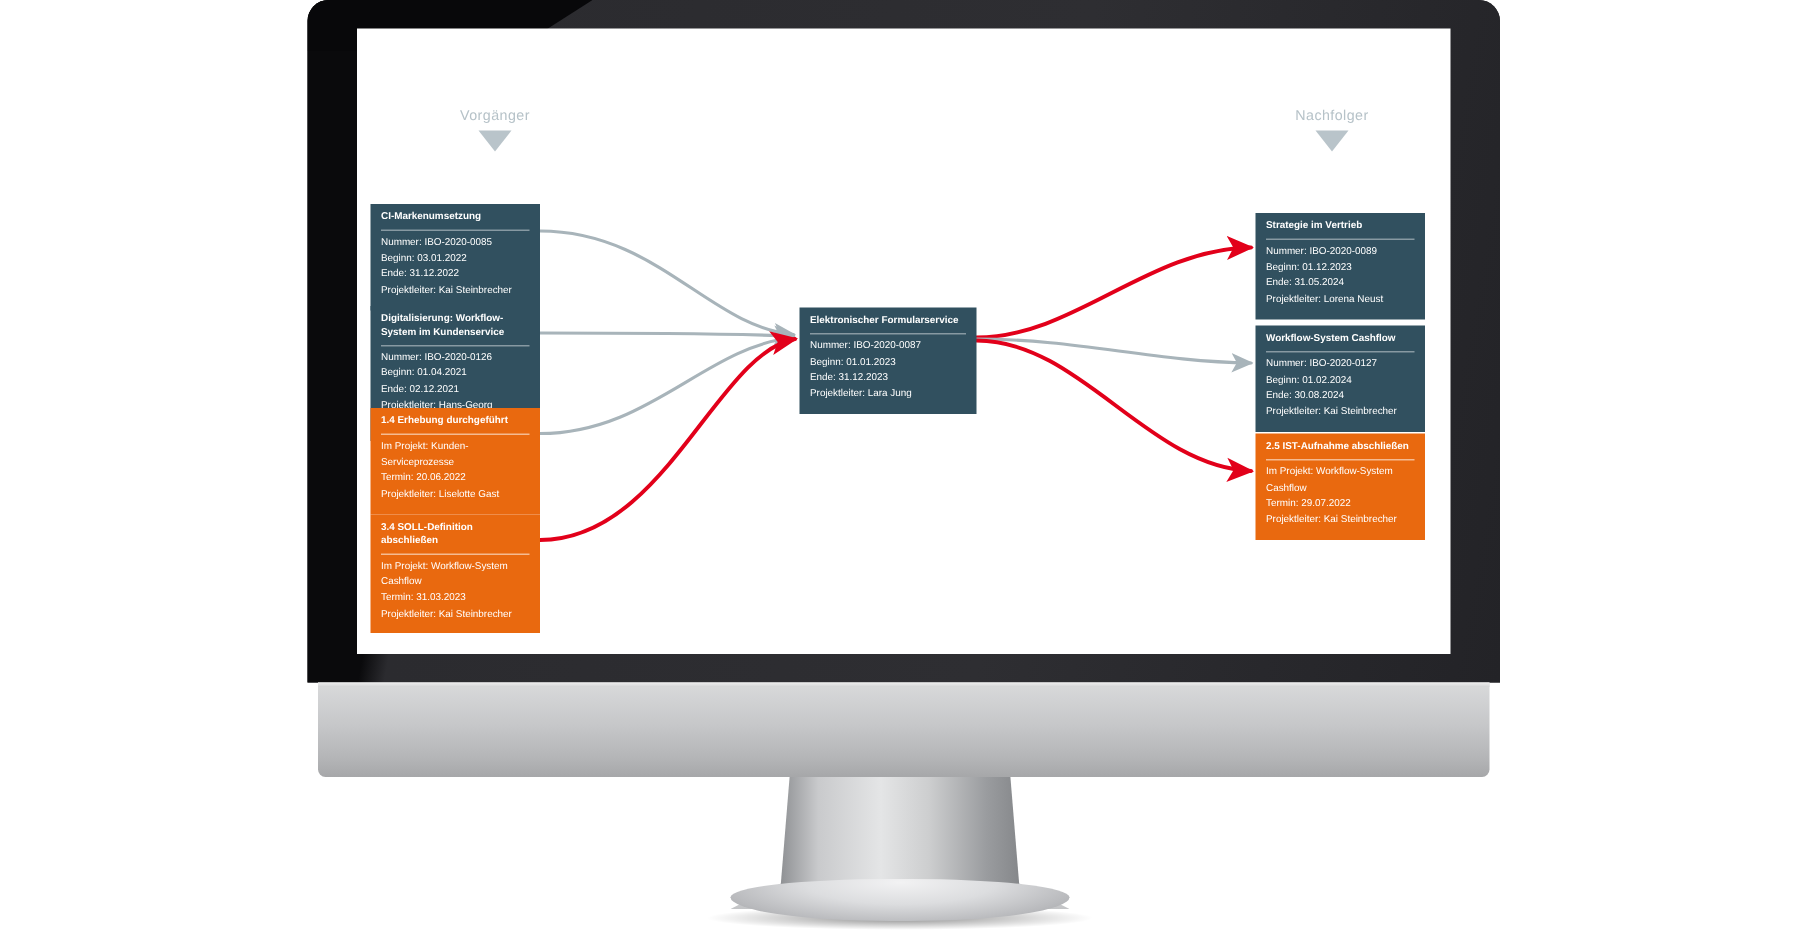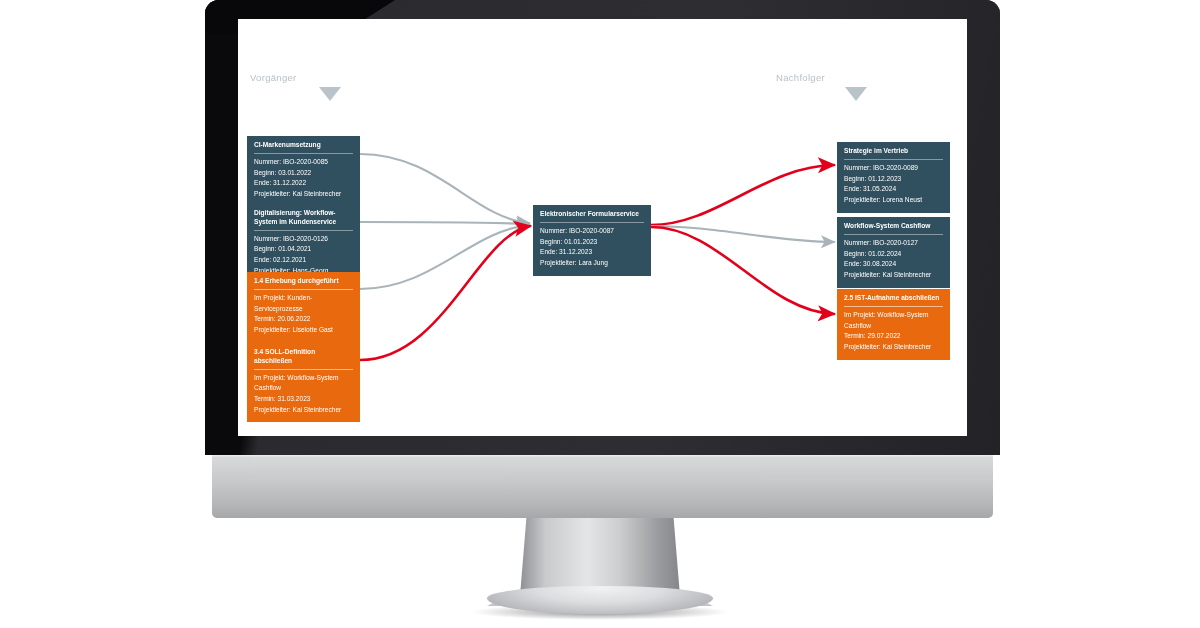--- a/index.html
+++ b/index.html
@@ -39,21 +39,21 @@
   .base-shadow{position:absolute;left:470px;top:604px;width:260px;height:16px;
         background:radial-gradient(ellipse at 50% 50%,rgba(0,0,0,.45) 0%,rgba(0,0,0,0) 70%);
         border-radius:50%;}
   .foot-label{position:absolute;left:570px;top:612px;width:60px;height:10px;
         color:#6d6f72;font-size:7px;text-align:center;letter-spacing:.5px;}
 
   
   #canvas{position:absolute;left:0;top:0;width:729px;height:417px;}
   svg.links{position:absolute;left:0;top:0;width:729px;height:417px;}
 
-  .col-head{position:absolute;text-align:left;color:#b6c2c8;
+  .col-head{position:absolute;text-align:center;color:#b6c2c8;
             font-size:9.5px;letter-spacing:.3px;}
   .col-head .tri{width:0;height:0;margin:4px auto 0;
             border-left:11px solid transparent;border-right:11px solid transparent;
             border-top:14px solid #b9c4ca;}
 
   .card{position:absolute;box-sizing:border-box;padding:5px 7px 7px;
         font-size:6.6px;line-height:1.62;color:#ffffff;}
   .card.blue{background:#31505f;}
   .card.orange{background:#e9690f;}
   .card .title{font-weight:bold;font-size:6.6px;line-height:1.35;
@@ -93,21 +93,21 @@
           <path d="M413,206 C478,206 527,147 596,146" stroke="#e2001a" stroke-width="2.6" marker-end="url(#ar)"></path>
           <path d="M413,207 C480,207 530,222 596,223" stroke="#a8b4ba" stroke-width="2.1" marker-end="url(#ag)"></path>
           <path d="M413,208 C482,208 527,292 596,295" stroke="#e2001a" stroke-width="2.6" marker-end="url(#ar)"></path>
         </g>
       </svg>
 
       <div class="col-head" style="left:12px;top:53px;width:160px;">
         <span>Vorgänger</span>
         <div class="tri"></div>
       </div>
-      <div class="col-head" style="left:538px;top:53px;width:160px;">
+      <div class="col-head" style="left:570px;top:53px;width:160px;">
         <span>Nachfolger</span>
         <div class="tri"></div>
       </div>
 
       <div class="card blue" style="left:9px;top:117px;width:113px;">
         <div class="title">CI-Markenumsetzung</div>
         <div class="row"><span>Nummer:</span> <span>IBO-2020-0085</span></div>
         <div class="row"><span>Beginn:</span> <span>03.01.2022</span></div>
         <div class="row"><span>Ende:</span> <span>31.12.2022</span></div>
         <div class="row"><span>Projektleiter:</span> <span>Kai Steinbrecher</span></div>

